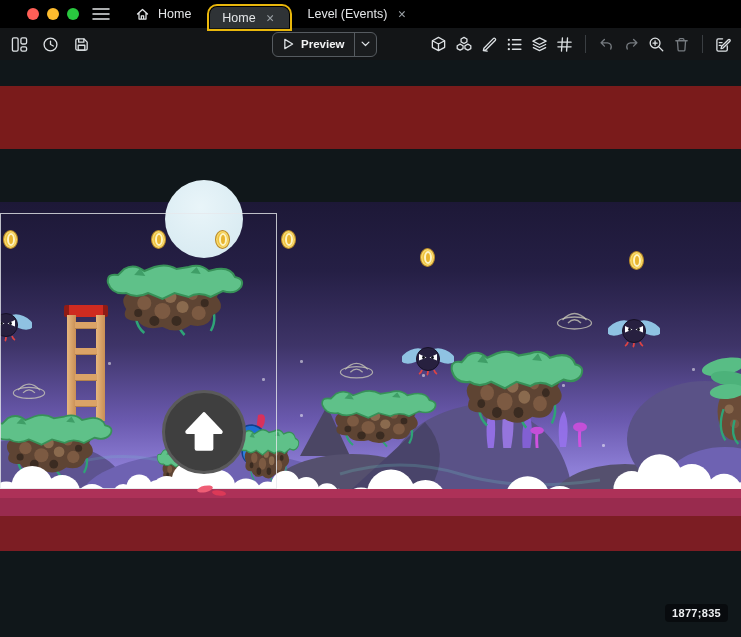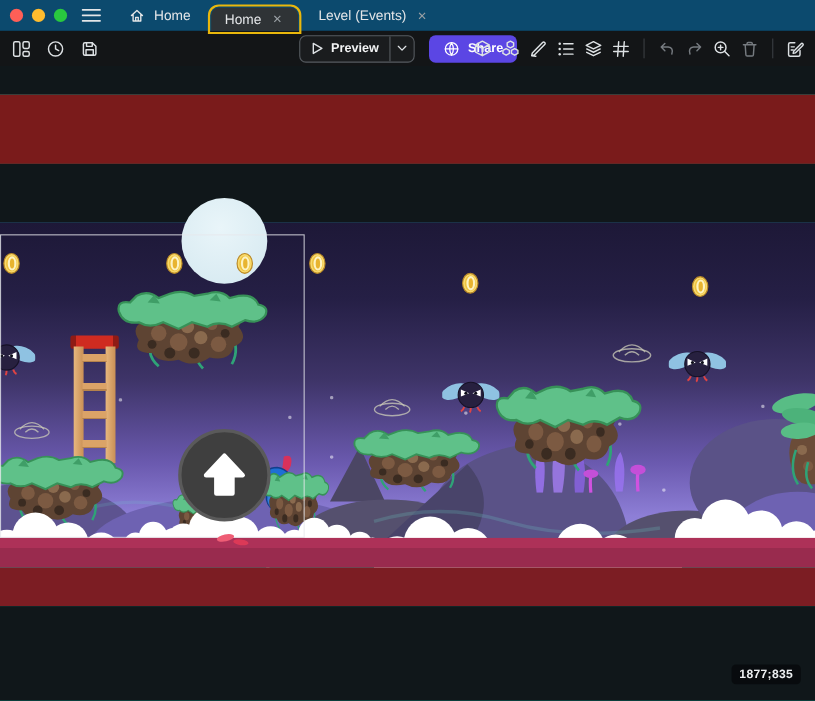--- a/index.html
+++ b/index.html
@@ -3,22 +3,22 @@
 <meta charset="utf-8">
 <style>
   * { margin:0; padding:0; box-sizing:border-box; }
   html,body { background:#000; }
   .app {
     position:relative; width:741px; height:637px; overflow:hidden;
     font-family:"Liberation Sans", sans-serif; background:#0f1517;
     -webkit-font-smoothing:antialiased;
   }
   
-  .titlebar{ position:relative; z-index:40; height:28px; background:#0c4a6e;
-    display:flex; align-items:center; padding-left:9px; overflow:visible; }
+  .titlebar{ position:relative; z-index:40; height:28px; background:#000000;
+    display:flex; align-items:center; padding-left:27px; overflow:visible; }
   .traffic{ display:flex; gap:8px; align-items:center; }
   .tl{ width:12px; height:12px; border-radius:50%; display:inline-block; }
   .tl.red{ background:#ff5f57; } .tl.yellow{ background:#febc2e; } .tl.green{ background:#29c83f; }
   .burger{ background:none; border:none; margin-left:13px; cursor:pointer; display:flex; align-items:center; }
   .tabs{ display:flex; align-items:flex-end; height:100%; margin-left:12px; }
   .tab{ display:flex; align-items:center; gap:8px; color:#e4e6e8; font-size:12.5px; cursor:pointer; }
   .tab-home{ height:28px; padding:0 13px; gap:8px; }
   .tab-level{ position:relative; z-index:45; height:21px; margin:0 6px; padding:0 12px;
     background:#2f3336; border-radius:7px 7px 0 0; outline:2px solid #e9b70c; outline-offset:1px; }
   .tab-events{ height:28px; padding:0 13px; }
@@ -36,21 +36,21 @@
   .tsep{ width:1px; height:18px; background:#3a3e42; margin:0 5px; }
   .btn-preview{ display:flex; align-items:stretch; height:25px; background:#1a1c1e;
     border:1px solid #565b60; border-radius:6px; color:#f2f3f4; cursor:pointer; overflow:hidden; }
   .btn-preview .main{ display:flex; align-items:center; gap:7px; padding:0 10px; }
   .btn-preview .divider{ width:1px; background:#565b60; }
   .btn-preview .caret{ width:21px; display:flex; align-items:center; justify-content:center; }
   .btn-preview .lbl, .btn-share .lbl{ font-size:11.5px; font-weight:bold; }
   .btn-share{ display:flex; align-items:center; gap:7px; height:25px; padding:0 13px;
     background:#5b46e4; border:none; border-radius:6px; color:#fff; cursor:pointer; }
   
-  .canvas{ position:relative; width:741px; height:577px; overflow:hidden; background:#14b8a6; cursor:crosshair; }
+  .canvas{ position:relative; width:741px; height:577px; overflow:hidden; background:#84cc16; cursor:crosshair; }
   .abs{ position:absolute; }
   .band{ position:absolute; left:0; width:741px; }
   .band-dark-a{ top:0; height:26px; background:#10171a; z-index:1; }
   .band-red-top{ top:26px; height:63px; background:#7a1b1b; z-index:1; }
   .band-dark-b{ top:89px; height:53px; background:#10171a; z-index:1; }
   .sky{ top:142px; height:287px; z-index:1;
     background:linear-gradient(180deg,#1d1837 0%,#251f45 24%,#3e3468 50%,#6a59ae 76%,#8d7ed6 93%,#9187da 100%); }
   .band-crimson{ top:429px; height:27px; background:linear-gradient(180deg,#ad3158 0 9px,#992b4e 9px); z-index:8; }
   .band-darkred{ top:456px; height:35px; background:#7c1d23; z-index:8; }
   .band-black{ top:491px; height:86px; background:#10171a; z-index:8; }
@@ -156,27 +156,20 @@
           </svg>
           <span class="lbl">Preview</span>
         </div>
         <div class="divider"></div>
         <div class="caret">
           <svg width="9" height="6" viewBox="0 0 10 7" class="ico">
             <path d="M1 1.3 L5 5.3 L9 1.3"></path>
           </svg>
         </div>
       </div>
-      <button class="btn-share">
-        <svg width="15" height="15" viewBox="0 0 18 18" class="ico" style="stroke:#fff">
-          <circle cx="9" cy="9" r="6.8"></circle>
-            <path d="M2.2 9 H15.8 M9 2.2 Q13 9 9 15.8 M9 2.2 Q5 9 9 15.8"></path>
-        </svg>
-        <span class="lbl">Share</span>
-      </button>
     </div>
 
     <div class="tgroup tg-right">
       <button class="ibtn">
         <svg width="17" height="17" viewBox="0 0 18 18" class="ico">
           <path d="M9 1.5 L15.5 5 V12 L9 15.5 L2.5 12 V5 Z M2.5 5 L9 8.5 L15.5 5 M9 8.5 V15.5"></path>
         </svg>
       </button>
       <button class="ibtn">
         <svg width="18" height="17" viewBox="0 0 19 18" class="ico">

